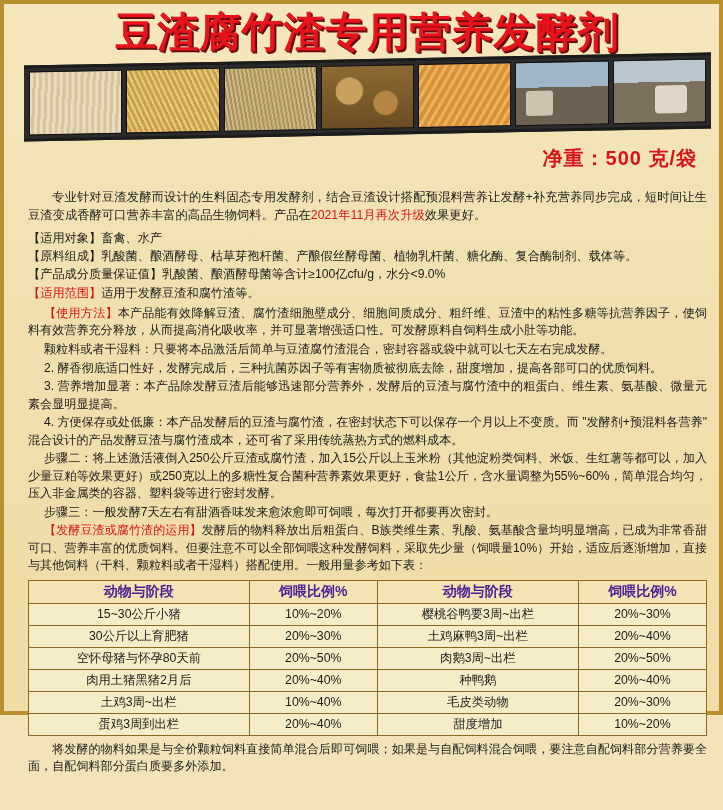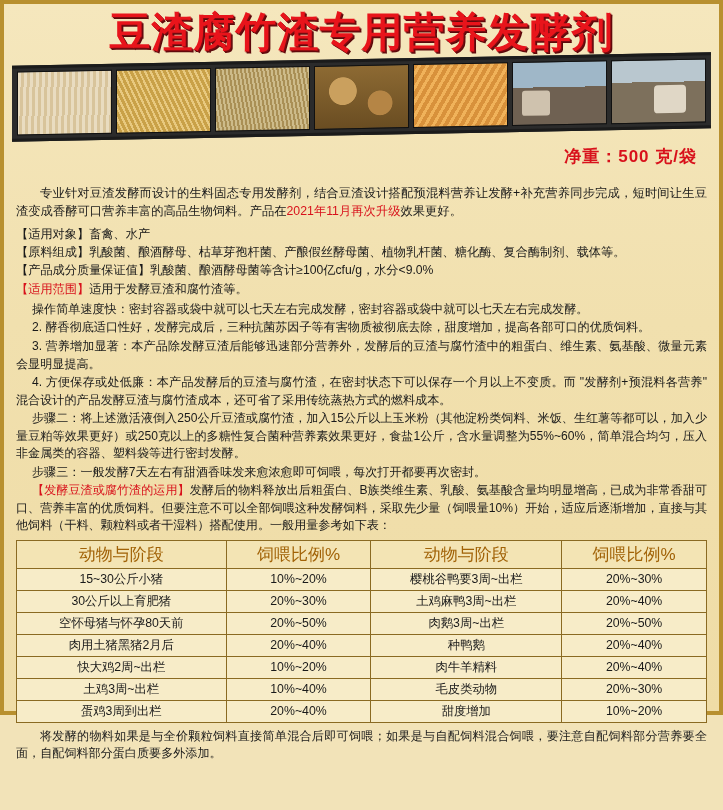--- a/index.html
+++ b/index.html
@@ -9,20 +9,21 @@
     font-family:"Liberation Sans","DejaVu Sans",sans-serif;
     color:#1a1a1a;
     overflow:hidden;
   }
   .page{
     position:relative;
     width:723px;height:715px;
     box-sizing:border-box;
     border:4px solid #b8902f;
     background:linear-gradient(180deg,#f5e7bd 0%,#f1e0ae 45%,#efdca6 100%);
+    padding-left:12px;
   }
   
   .title-wrap{
     margin:6px 4px 2px 4px;
     text-align:center;
   }
   .title{
     font-family:"DejaVu Sans","Liberation Sans",sans-serif;
     font-weight:bold;
     font-size:41px;
@@ -75,21 +76,21 @@
   .f6:after{content:"";position:absolute;left:10%;top:45%;width:30%;height:40%;
       background:#cfc2ae;border-radius:3px;}
   .f7{background:
       linear-gradient(#b9c7cf 0 35%,#7d705c 35% 100%);}
   .f7:after{content:"";position:absolute;left:45%;top:40%;width:35%;height:45%;
       background:#e0d7c6;border-radius:4px;}
   
   .weight{
     text-align:right;
     margin:10px 22px 2px 0;
-    font-size:17px;
+    font-size:20px;
     font-weight:bold;
     color:#d8111b;
     letter-spacing:1px;
   }
   
   .intro{
     margin:17px 12px 0 12px;
     font-size:12.3px;
     line-height:1.45;
     text-align:justify;
@@ -122,24 +123,24 @@
     font-size:12.3px;
     background:#f7ecc8;
   }
   table.dose th,table.dose td{
     border:1px solid #8a6a22;
     padding:2px 4px;
     text-align:center;
     height:17px;
   }
   table.dose th{
-    font-weight:normal;
-    color:#a16207;
+    font-weight:bold;
+    color:#4c1d95;
     background:#f3e4b4;
-    font-size:17px;
+    font-size:14px;
   }
   table.dose td.animal{text-align:center;}
   
   .after-table{
     margin:5px 12px 0 12px;
     font-size:12.1px;
     line-height:1.45;
     text-align:justify;
     text-indent:24px;
   }
@@ -178,21 +179,24 @@
     </div>
     <div class="row">
       <span class="label">【产品成分质量保证值】</span><span>乳酸菌、酿酒酵母菌等含计≥100亿cfu/g，水分&lt;9.0%</span>
     </div>
     <div class="row">
       <span class="label rd">【适用范围】</span><span>适用于发酵豆渣和腐竹渣等。</span>
     </div>
   </div>
 
   <div class="usage">
-    <p class="ind">操作简单速度快：密封容器或袋中就可以七天左右完成发酵，密封容器或袋中就可以七天左右完成发酵。</p>
+    <p class="ind">
+      <span class="label rd">【使用方法】</span><span>本产品能有效降解豆渣、腐竹渣细胞壁成分、细胞间质成分、粗纤维、豆渣中的粘性多糖等抗营养因子，使饲料有效营养充分释放，从而提高消化吸收率，并可显著增强适口性。可发酵原料自饲料生成小肚等功能。</span>
+    </p>
+    <p class="ind">颗粒料或者干湿料：只要将本品激活后简单与豆渣腐竹渣混合，密封容器或袋中就可以七天左右完成发酵。</p>
     <p class="ind">2. 酵香彻底适口性好，发酵完成后，三种抗菌苏因子等有害物质被彻底去除，甜度增加，提高各部可口的优质饲料。</p>
     <p class="ind">3. 营养增加显著：本产品除发酵豆渣后能够迅速部分营养外，发酵后的豆渣与腐竹渣中的粗蛋白、维生素、氨基酸、微量元素会显明显提高。</p>
     <p class="ind">4. 方便保存或处低廉：本产品发酵后的豆渣与腐竹渣，在密封状态下可以保存一个月以上不变质。而 "发酵剂+预混料各营养" 混合设计的产品发酵豆渣与腐竹渣成本，还可省了采用传统蒸热方式的燃料成本。</p>
     <p class="ind">
       <span class="label">步骤二：</span><span>将上述激活液倒入250公斤豆渣或腐竹渣，加入15公斤以上玉米粉（其他淀粉类饲料、米饭、生红薯等都可以，加入少量豆粕等效果更好）或250克以上的多糖性复合菌种营养素效果更好，食盐1公斤，含水量调整为55%~60%，简单混合均匀，压入非金属类的容器、塑料袋等进行密封发酵。</span>
     </p>
     <p class="ind">
       <span class="label">步骤三：</span><span>一般发酵7天左右有甜酒香味发来愈浓愈即可饲喂，每次打开都要再次密封。</span>
     </p>
     <p class="ind">
@@ -228,26 +232,20 @@
         <td class="animal">肉鹅3周~出栏</td>
         <td>20%~50%</td>
       </tr>
       <tr>
         <td class="animal">肉用土猪黑猪2月后</td>
         <td>20%~40%</td>
         <td class="animal">种鸭鹅</td>
         <td>20%~40%</td>
       </tr>
       <tr>
-        <td class="animal">快大鸡2周~出栏</td>
-        <td>10%~20%</td>
-        <td class="animal">肉牛羊精料</td>
-        <td>20%~40%</td>
-      </tr>
-      <tr>
         <td class="animal">土鸡3周~出栏</td>
         <td>10%~40%</td>
         <td class="animal">毛皮类动物</td>
         <td>20%~30%</td>
       </tr>
       <tr>
         <td class="animal">蛋鸡3周到出栏</td>
         <td>20%~40%</td>
         <td class="animal">甜度增加</td>
         <td>10%~20%</td>

